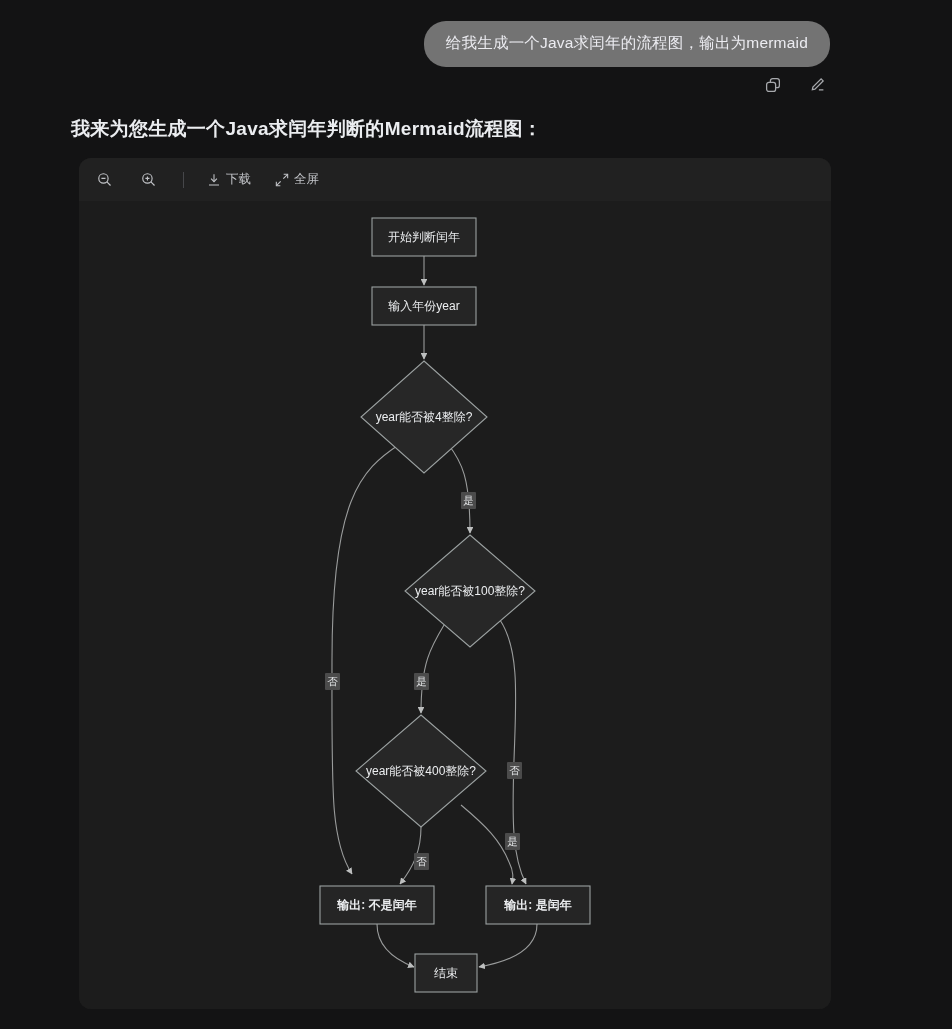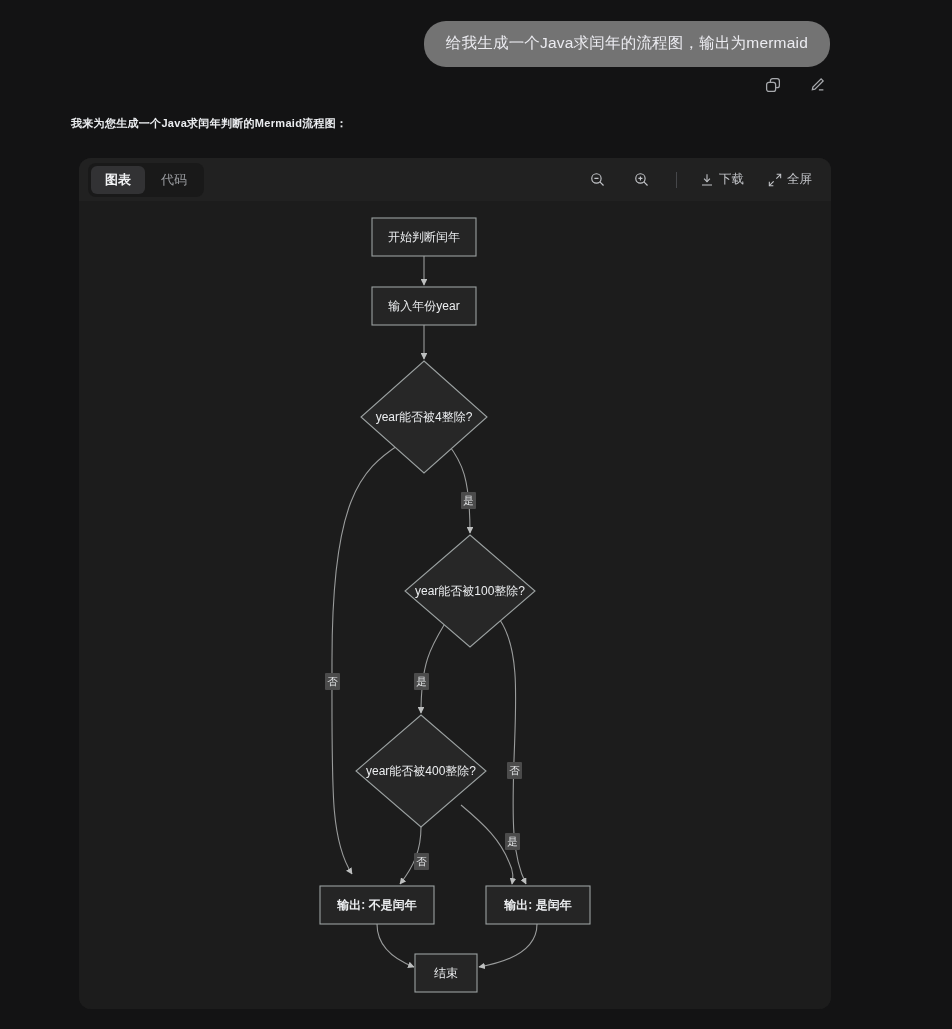--- a/index.html
+++ b/index.html
@@ -51,21 +51,21 @@
     justify-content: center;
     cursor: pointer;
     color: #a7a9ad;
   }
 
   
   #assistant-text {
     position: absolute;
     top: 116px;
     left: 71px;
-    font-size: 11px;
+    font-size: 19px;
     font-weight: bold;
     color: #ebedf0;
     letter-spacing: 0.3px;
   }
 
   
   #artifact {
     position: absolute;
     left: 79px;
     top: 158px;
@@ -197,24 +197,20 @@
     </svg>
   </div>
 </div>
 
 <div id="assistant-text">我来为您生成一个Java求闰年判断的Mermaid流程图：</div>
 
 <div id="artifact">
 
   <div id="artifact-header">
 
-    <div id="tabs">
-      <div class="tab active">图表</div>
-      <div class="tab">代码</div>
-    </div>
 
     <div id="tools">
       <div class="tool-btn">
         <svg width="17" height="17" viewBox="0 0 24 24" fill="none" stroke="currentColor" stroke-width="1.6">
           <circle cx="10.5" cy="10.5" r="6.6"></circle>
           <path d="M15.4 15.4 L20.5 20.5"></path>
           <path d="M7.6 10.5 L13.4 10.5"></path>
         </svg>
         <span></span>
       </div>

